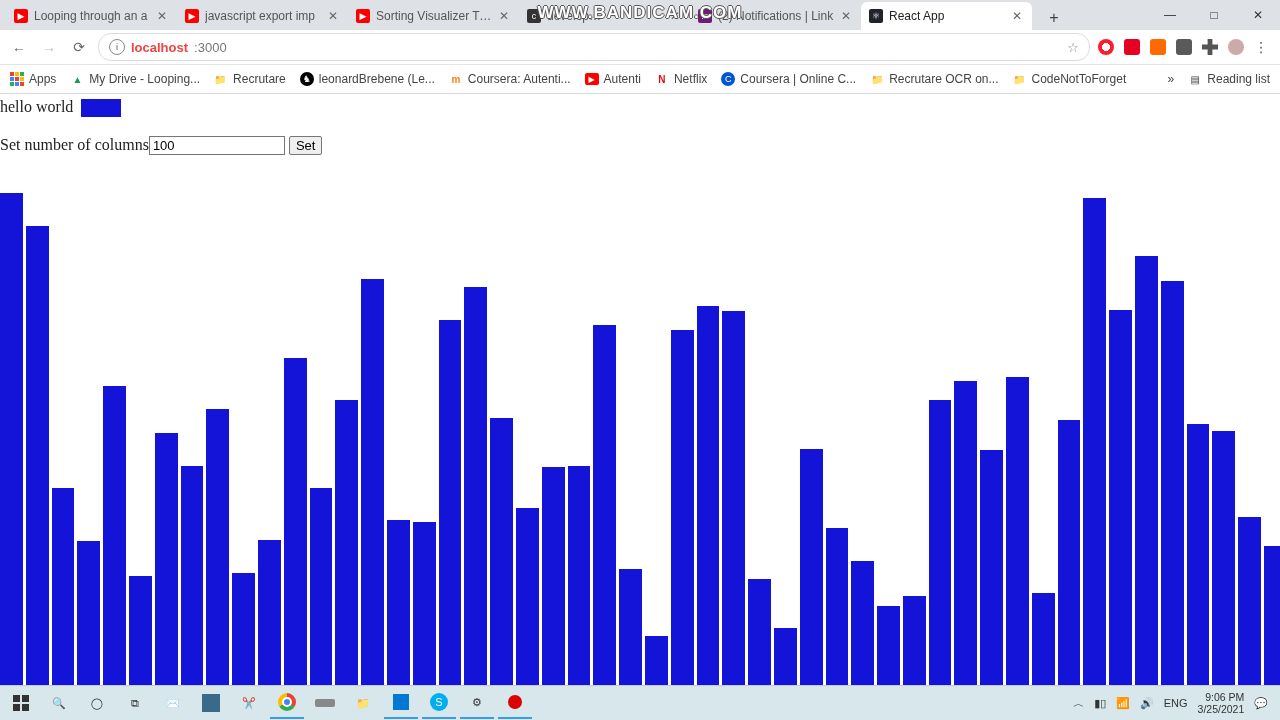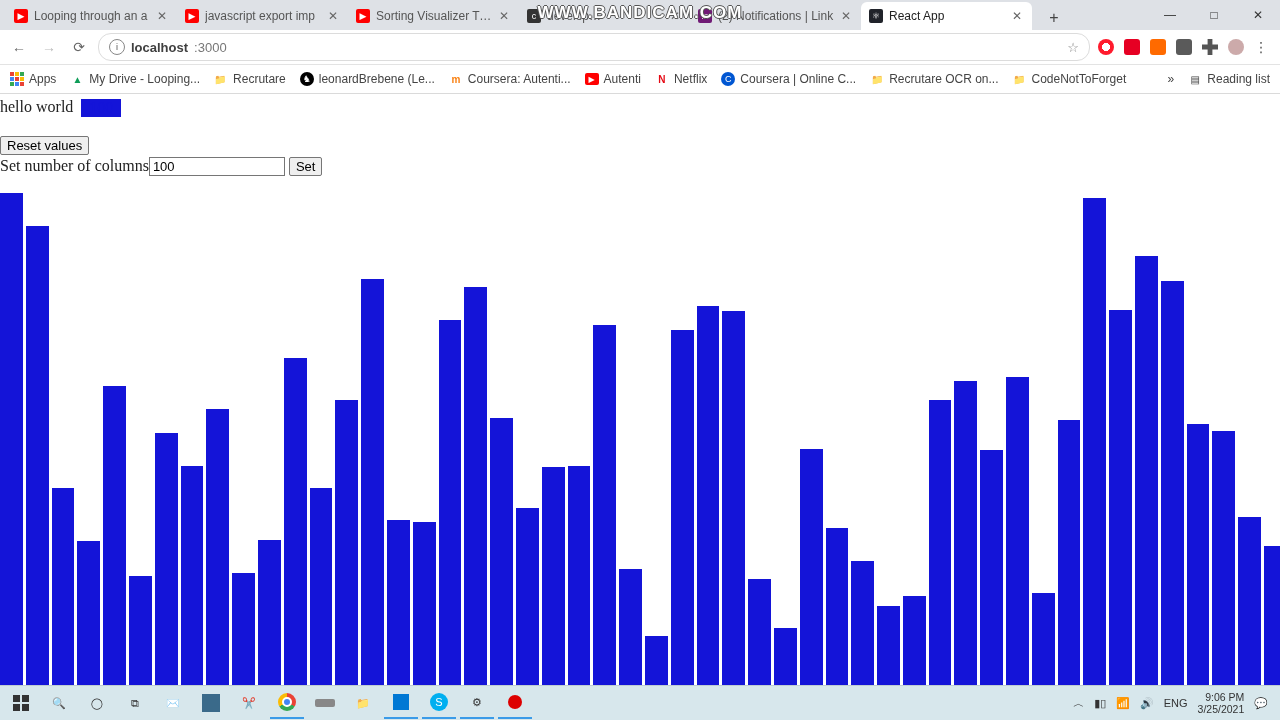--- a/index.html
+++ b/index.html
@@ -90,21 +90,21 @@
   </div>
   <div class="overlay-text">WWW.BANDICAM.COM</div>
 </div>
 
 <div class="addrbar">
   <div class="nav-btn">←</div>
   <div class="nav-btn" style="color:#bbb">→</div>
   <div class="nav-btn">⟳</div>
   <div class="urlbox">
     <span class="info">i</span>
-    <span><b style="color:#404040">localhost</b></span>
+    <span><b style="color:#ef4444">localhost</b></span>
       <span style="color:#777">:3000</span>
     <span style="flex:1"></span>
     <span style="color:#888">☆</span>
   </div>
   <div class="ext-icons">
     <div class="ext" style="background:radial-gradient(circle,#fff 35%,#ff1b2d 36%);border-radius:50%"></div>
     <div class="ext" style="background:#e60023;border-radius:3px"></div>
     <div class="ext" style="background:#ff6a00"></div>
     <div class="ext" style="background:#5a5a5a"></div>
     <div class="ext" style="background:#555;clip-path:polygon(35% 0,65% 0,65% 35%,100% 35%,100% 65%,65% 65%,65% 100%,35% 100%,35% 65%,0 65%,0 35%,35% 35%)"></div>
@@ -193,23 +193,20 @@
   </div>
 </div>
 
 <div class="viewport">
   <div class="page">
     <div class="hw">
       <span>hello world</span>
       <span class="chip">100</span>
     </div>
     <div class="spacer"></div>
-    <div class="row">
-      <button class="btn">Reset values</button>
-    </div>
     <div class="row">
       <span>Set number of columns</span><input type="text" value="100" style="">
       <button class="btn">Set</button>
     </div>
   </div>
   <div class="bars" id="bars">
       <div class="bar" style="height: 495px;"></div>
       <div class="bar" style="height: 462px;"></div>
       <div class="bar" style="height: 200px;"></div>
       <div class="bar" style="height: 147px;"></div>

